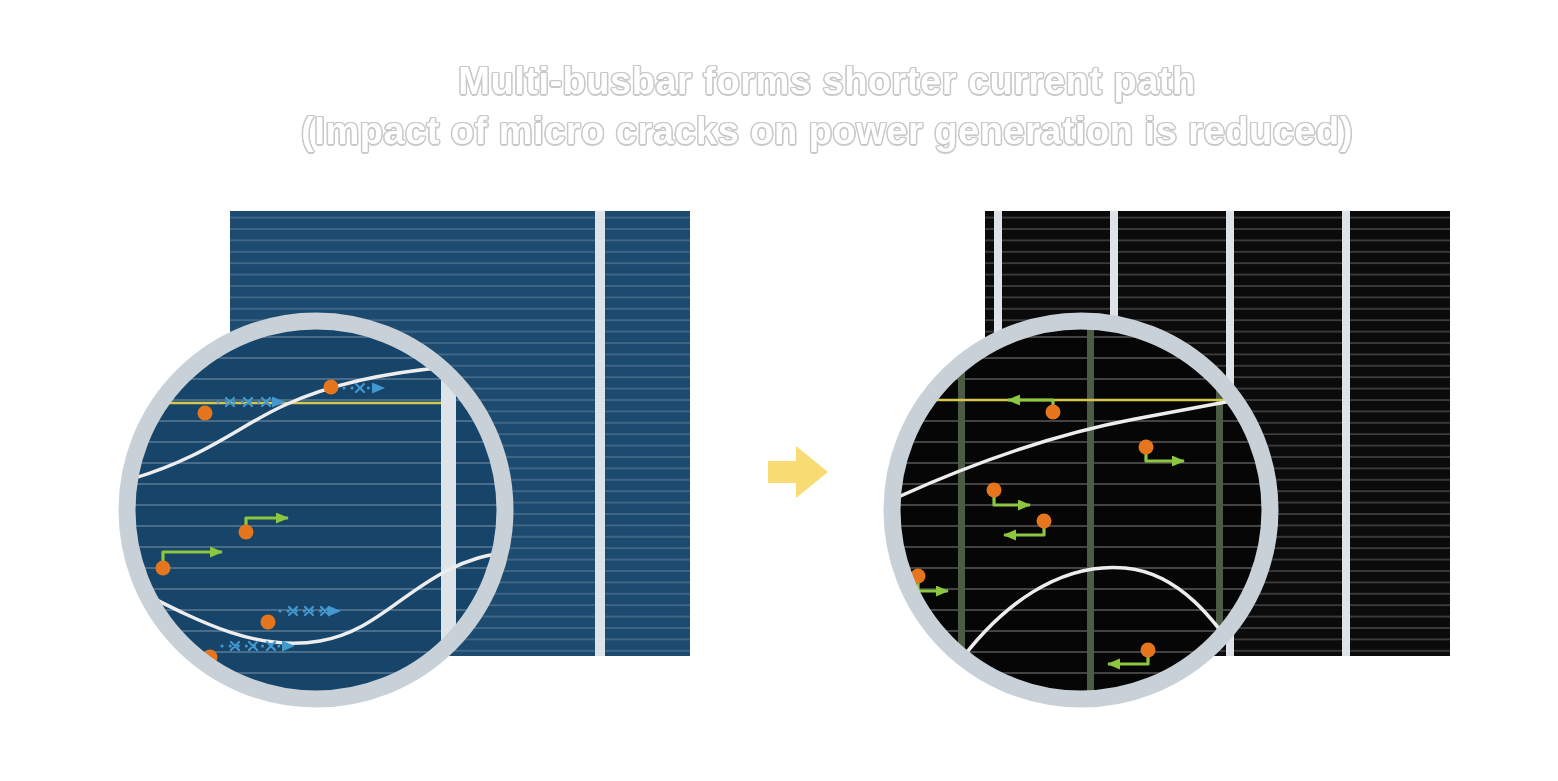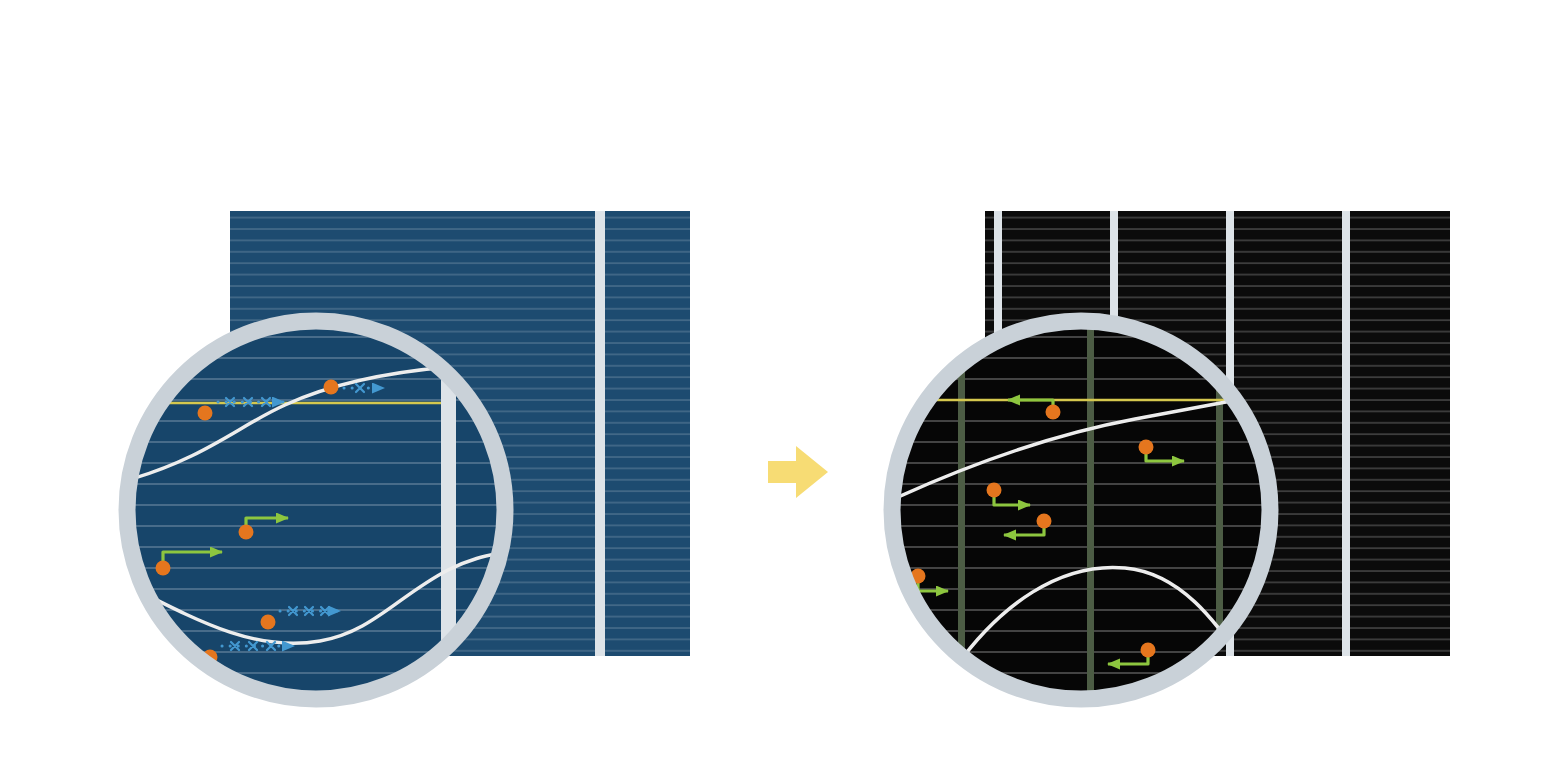--- a/index.html
+++ b/index.html
@@ -42,20 +42,22 @@
   .barrow{fill:none;stroke:var(--current_blocked_arrow,#4398d0);stroke-width:3;stroke-linecap:round;}
   .bxmark{fill:none;stroke:var(--current_blocked_arrow,#4398d0);stroke-width:2.2;stroke-linecap:round;}
   .bfill{fill:var(--current_blocked_arrow,#4398d0);}
   .yline{fill:none;stroke:var(--highlight_finger,#d5c84e);stroke-width:2.5;}
   .big-arrow{fill:var(--transition_arrow,#f7dc74);}
 </style>
 </head>
 <body>
 
 <div class="title">
+  <div>Multi-busbar forms shorter current path</div>
+  <div>(Impact of micro cracks on power generation is reduced)</div>
 </div>
 
 <svg class="stage" viewBox="0 0 1558 781" xmlns="http://www.w3.org/2000/svg">
   <defs>
     <pattern id="pL" width="10" height="11.4" patternUnits="userSpaceOnUse">
       <path d="M0 1 H10" stroke="rgba(255,255,255,0.24)" stroke-width="1.2"></path>
     </pattern>
     <pattern id="pR" width="10" height="11.4" patternUnits="userSpaceOnUse">
       <path d="M0 1 H10" stroke="rgba(255,255,255,0.30)" stroke-width="1.2"></path>
     </pattern>

